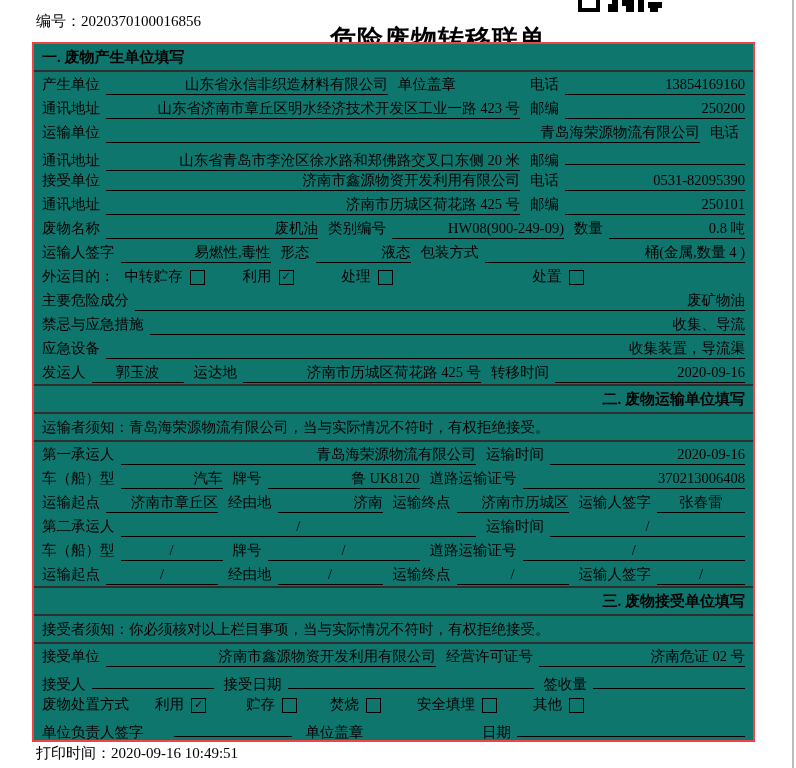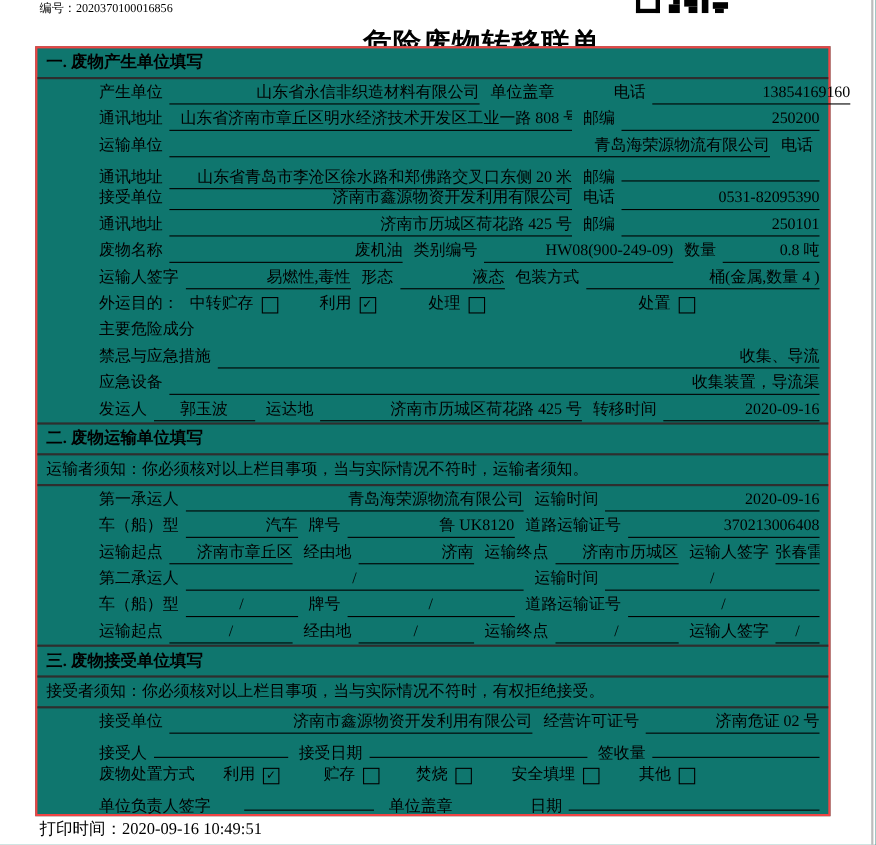--- a/index.html
+++ b/index.html
@@ -1,43 +1,43 @@
 <!DOCTYPE html>
 <html><head>
 <meta charset="utf-8">
 <style>
   html,body { margin:0; padding:0; }
   body {
     width:796px; height:768px; background:#ffffff; color:#000;
     font-family:"Liberation Serif", serif; font-size:14.5px;
     position:relative; overflow:hidden;
   }
-  .doc-no { position:absolute; left:36px; top:0; font-size:11px; white-space:nowrap; }
+  .doc-no { position:absolute; left:36px; top:12px; font-size:15px; white-space:nowrap; }
   .doc-title {
     position:absolute; left:330px; top:2px; font-size:26px; font-weight:bold;
     letter-spacing:1px; white-space:nowrap;margin-top:20px;
   }
   .qr-frag { position:absolute; left:578px; top:0; }
   .page-edge { position:absolute; right:2px; top:0; width:2px; height:768px; background:#bcbcbc; }
 
   .form-table {
     position:absolute; left:32px; top:42px; width:723px;
     border:2px solid #ef4444; box-sizing:border-box; background:#0f766e;
   }
   .sec-title {
     font-weight:bold; font-size:15px; height:26px; line-height:26px;
     padding:0 8px; border-bottom:2px solid #2e2e2e; white-space:nowrap;
   }
-  .sec-mid .sec-title, .sec-last .sec-title { border-top:2px solid #2e2e2e; }
+  .sec-mid .sec-title, .sec-last .sec-title { border-top:2px solid #2e2e2e;text-align:right; }
   .notice { height:26px; line-height:26px; padding:0 8px; border-bottom:2px solid #2e2e2e; white-space:nowrap; }
   .row {
     display:flex; align-items:baseline; height:24px; line-height:24px;
     padding:0 8px; white-space:nowrap;
   }
-  .lbl { flex:none; margin-right:6px;margin-left:48px; }
+  .lbl { flex:none; margin-right:6px; }
   .ml { margin-left:10px; }
   .sp { flex:1 1 auto; }
   .val {
     flex:none; box-sizing:border-box; border-bottom:1px solid #000;
     height:21px; line-height:21px; text-align:right; padding-left:10px; overflow:hidden;
   }
   .fill { flex:1 1 auto; }
   .c { text-align:center; padding-left:0; }
   .opt { flex:none; display:inline-flex; align-items:baseline; }
   .cb {
@@ -81,21 +81,21 @@
       <span class="lbl">产生单位</span>
       <span class="val" style="width:282px">山东省永信非织造材料有限公司</span>
       <span class="lbl ml">单位盖章</span>
       <span class="sp"></span>
       <span class="lbl">电话</span>
       <span class="val" style="width:180px">13854169160</span>
     </div>
 
     <div class="row">
       <span class="lbl">通讯地址</span>
-      <span class="val fill">山东省济南市章丘区明水经济技术开发区工业一路 808 号</span>
+      <span class="val fill">山东省济南市章丘区明水经济技术开发区工业一路 423 号</span>
       <span class="lbl ml">邮编</span>
       <span class="val" style="width:180px">250200</span>
     </div>
 
     <div class="row">
       <span class="lbl">运输单位</span>
       <span class="val fill">青岛海荣源物流有限公司</span>
       <span class="lbl ml">电话</span>
     </div>
 
@@ -153,20 +153,21 @@
         <span class="cb"></span>
       </span>
       <span class="opt" style="margin-left:140px">
         <span>处置</span>
         <span class="cb"></span>
       </span>
     </div>
 
     <div class="row">
       <span class="lbl">主要危险成分</span>
+      <span class="val fill">废矿物油</span>
     </div>
 
     <div class="row">
       <span class="lbl">禁忌与应急措施</span>
       <span class="val fill">收集、导流</span>
     </div>
 
     <div class="row">
       <span class="lbl">应急设备</span>
       <span class="val fill">收集装置，导流渠</span>
@@ -177,21 +178,21 @@
       <span class="val c" style="width:92px">郭玉波</span>
       <span class="lbl ml">运达地</span>
       <span class="val" style="width:238px">济南市历城区荷花路 425 号</span>
       <span class="lbl ml">转移时间</span>
       <span class="val fill">2020-09-16</span>
     </div>
   </div>
 
   <div class="sec-mid">
     <div class="sec-title">二. 废物运输单位填写</div>
-    <div class="notice">运输者须知：你必须核对以上栏目事项，当与实际情况不符时，运输者须知。</div>
+    <div class="notice">运输者须知：青岛海荣源物流有限公司，当与实际情况不符时，有权拒绝接受。</div>
 
     <div class="row">
       <span class="lbl">第一承运人</span>
       <span class="val fill">青岛海荣源物流有限公司</span>
       <span class="lbl ml">运输时间</span>
       <span class="val" style="width:195px">2020-09-16</span>
     </div>
 
     <div class="row">
       <span class="lbl">车（船）型</span>

